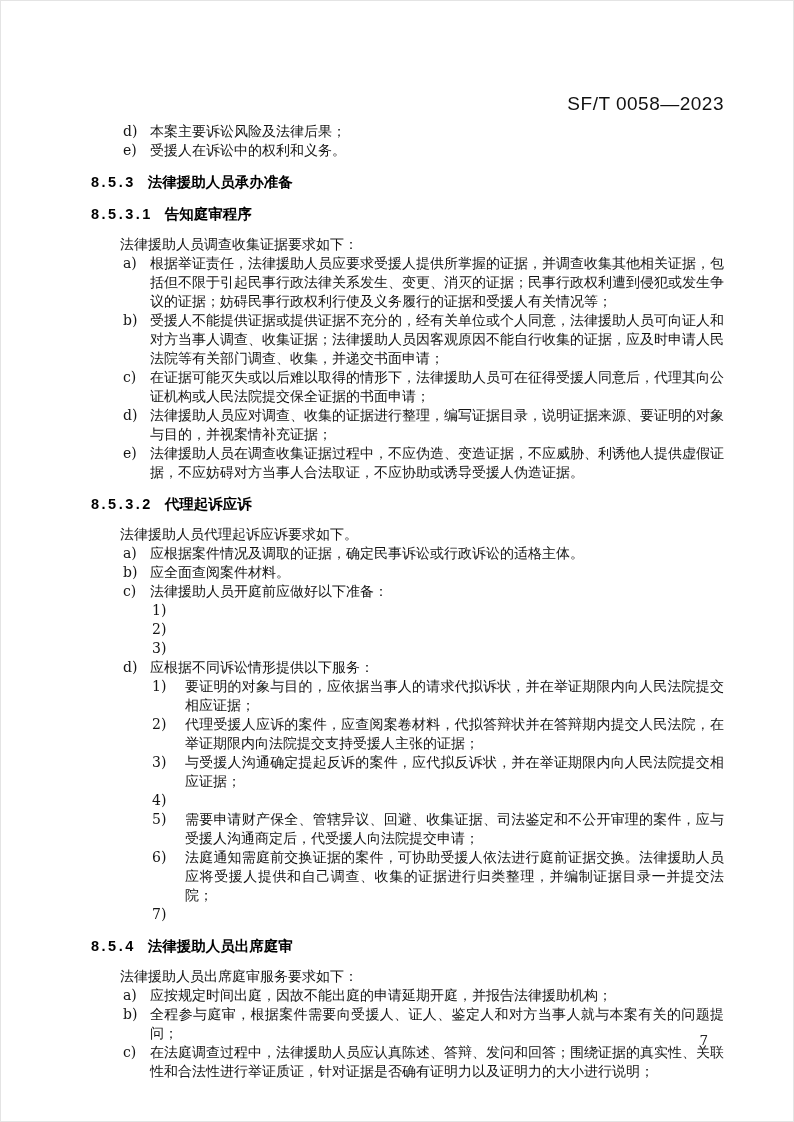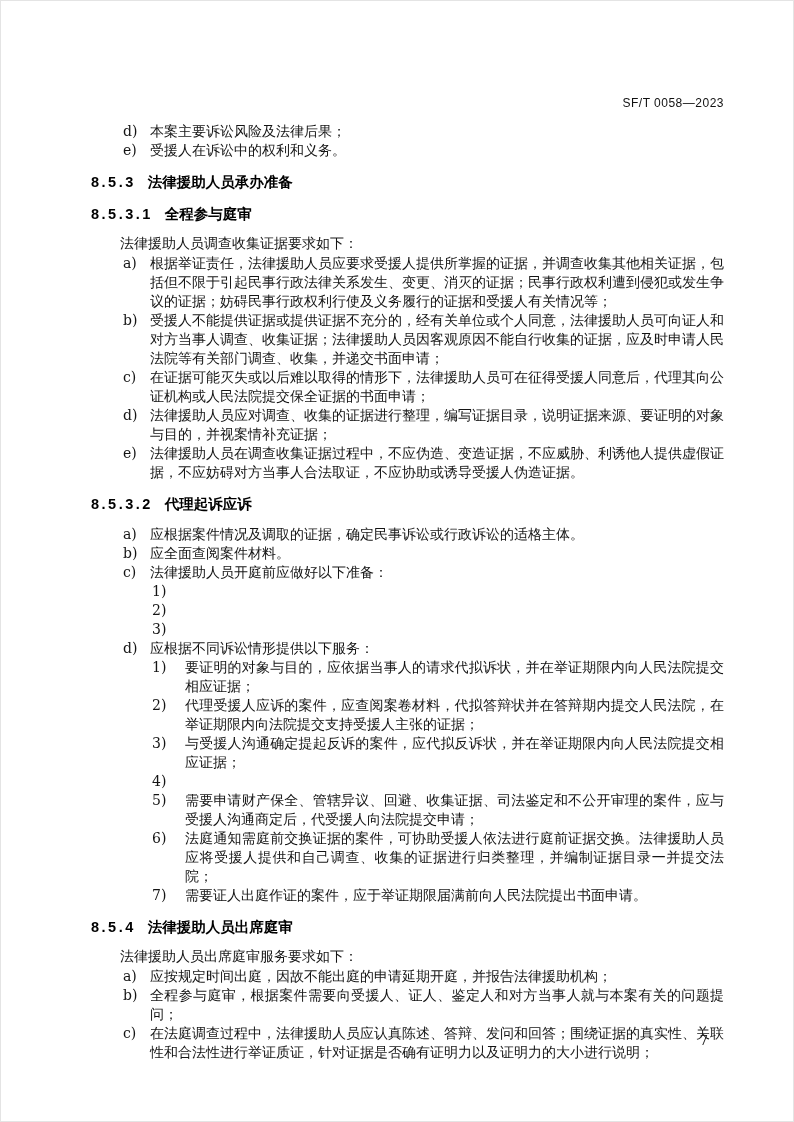--- a/index.html
+++ b/index.html
@@ -10,36 +10,36 @@
     box-shadow:inset 0 0 0 1px #e4e4e4;
     font-family:"DejaVu Serif","Liberation Serif",serif;
     font-size:14px;
     line-height:19px;
     color:#141414;
     overflow:hidden;
   }
   .doc-header{
     position:absolute;top:94px;right:70px;
     font-family:"Liberation Sans","DejaVu Sans",sans-serif;
-    font-size:12px;font-weight:500;letter-spacing:0.5px;
+    font-size:19px;font-weight:500;letter-spacing:0.5px;
     color:#111;
   }
   .content{
     position:absolute;left:91px;right:70px;top:122px;
   }
   .heading{
     font-family:"Liberation Sans","DejaVu Sans",sans-serif;
     font-weight:700;font-size:14.5px;
     margin:13px 0 11px 0;
     display:flex;align-items:baseline;
     color:#000;
     text-align:center;
   }
   .heading .hnum{letter-spacing:2.5px;margin-right:12px;white-space:nowrap;}
-  .intro{padding-left:29px;text-align:justify;font-family:Liberation Mono, monospace;}
+  .intro{padding-left:29px;text-align:justify;}
   .li{display:flex;align-items:flex-start;}
   .li .lbl{flex:0 0 27px;white-space:nowrap;}
   .li .txt{flex:1;text-align:justify;}
   .lv1{padding-left:32px;}
   .lv2{padding-left:61px;}
   .lv2 .lbl{flex:0 0 33px;}
   .page-num{
     position:absolute;top:1031px;right:86px;
     font-size:13.5px;color:#222;
   }
@@ -62,21 +62,21 @@
       <span class="txt">受援人在诉讼中的权利和义务。</span>
     </div>
 
     <div class="heading">
       <span class="hnum">8.5.3</span>
       <span class="htitle">法律援助人员承办准备</span>
     </div>
 
     <div class="heading">
       <span class="hnum">8.5.3.1</span>
-      <span class="htitle">全程参与庭审</span>
+      <span class="htitle">告知庭审程序</span>
     </div>
     <div class="intro">法律援助人员调查收集证据要求如下：</div>
     <div class="li lv1">
       <span class="lbl">a)</span>
       <span class="txt">根据举证责任，法律援助人员应要求受援人提供所掌握的证据，并调查收集其他相关证据，包括但不限于引起民事行政法律关系发生、变更、消灭的证据；民事行政权利遭到侵犯或发生争议的证据；妨碍民事行政权利行使及义务履行的证据和受援人有关情况等；</span>
     </div>
     <div class="li lv1">
       <span class="lbl">b)</span>
       <span class="txt">受援人不能提供证据或提供证据不充分的，经有关单位或个人同意，法律援助人员可向证人和对方当事人调查、收集证据；法律援助人员因客观原因不能自行收集的证据，应及时申请人民法院等有关部门调查、收集，并递交书面申请；</span>
     </div>
@@ -90,20 +90,21 @@
     </div>
     <div class="li lv1">
       <span class="lbl">e)</span>
       <span class="txt">法律援助人员在调查收集证据过程中，不应伪造、变造证据，不应威胁、利诱他人提供虚假证据，不应妨碍对方当事人合法取证，不应协助或诱导受援人伪造证据。</span>
     </div>
 
     <div class="heading">
       <span class="hnum">8.5.3.2</span>
       <span class="htitle">代理起诉应诉</span>
     </div>
+    <div class="intro">法律援助人员代理起诉应诉要求如下。</div>
     <div class="li lv1">
       <span class="lbl">a)</span>
       <span class="txt">应根据案件情况及调取的证据，确定民事诉讼或行政诉讼的适格主体。</span>
     </div>
     <div class="li lv1">
       <span class="lbl">b)</span>
       <span class="txt">应全面查阅案件材料。</span>
     </div>
     <div class="li lv1">
       <span class="lbl">c)</span>
@@ -140,21 +141,20 @@
     <div class="li lv2">
       <span class="lbl">5)</span>
       <span class="txt">需要申请财产保全、管辖异议、回避、收集证据、司法鉴定和不公开审理的案件，应与受援人沟通商定后，代受援人向法院提交申请；</span>
     </div>
     <div class="li lv2">
       <span class="lbl">6)</span>
       <span class="txt">法庭通知需庭前交换证据的案件，可协助受援人依法进行庭前证据交换。法律援助人员应将受援人提供和自己调查、收集的证据进行归类整理，并编制证据目录一并提交法院；</span>
     </div>
     <div class="li lv2">
       <span class="lbl">7)</span>
-      <span class="txt">需要证人出庭作证的案件，应于举证期限届满前向人民法院提出书面申请。</span>
     </div>
 
     <div class="heading">
       <span class="hnum">8.5.4</span>
       <span class="htitle">法律援助人员出席庭审</span>
     </div>
     <div class="intro">法律援助人员出席庭审服务要求如下：</div>
     <div class="li lv1">
       <span class="lbl">a)</span>
       <span class="txt">应按规定时间出庭，因故不能出庭的申请延期开庭，并报告法律援助机构；</span>

